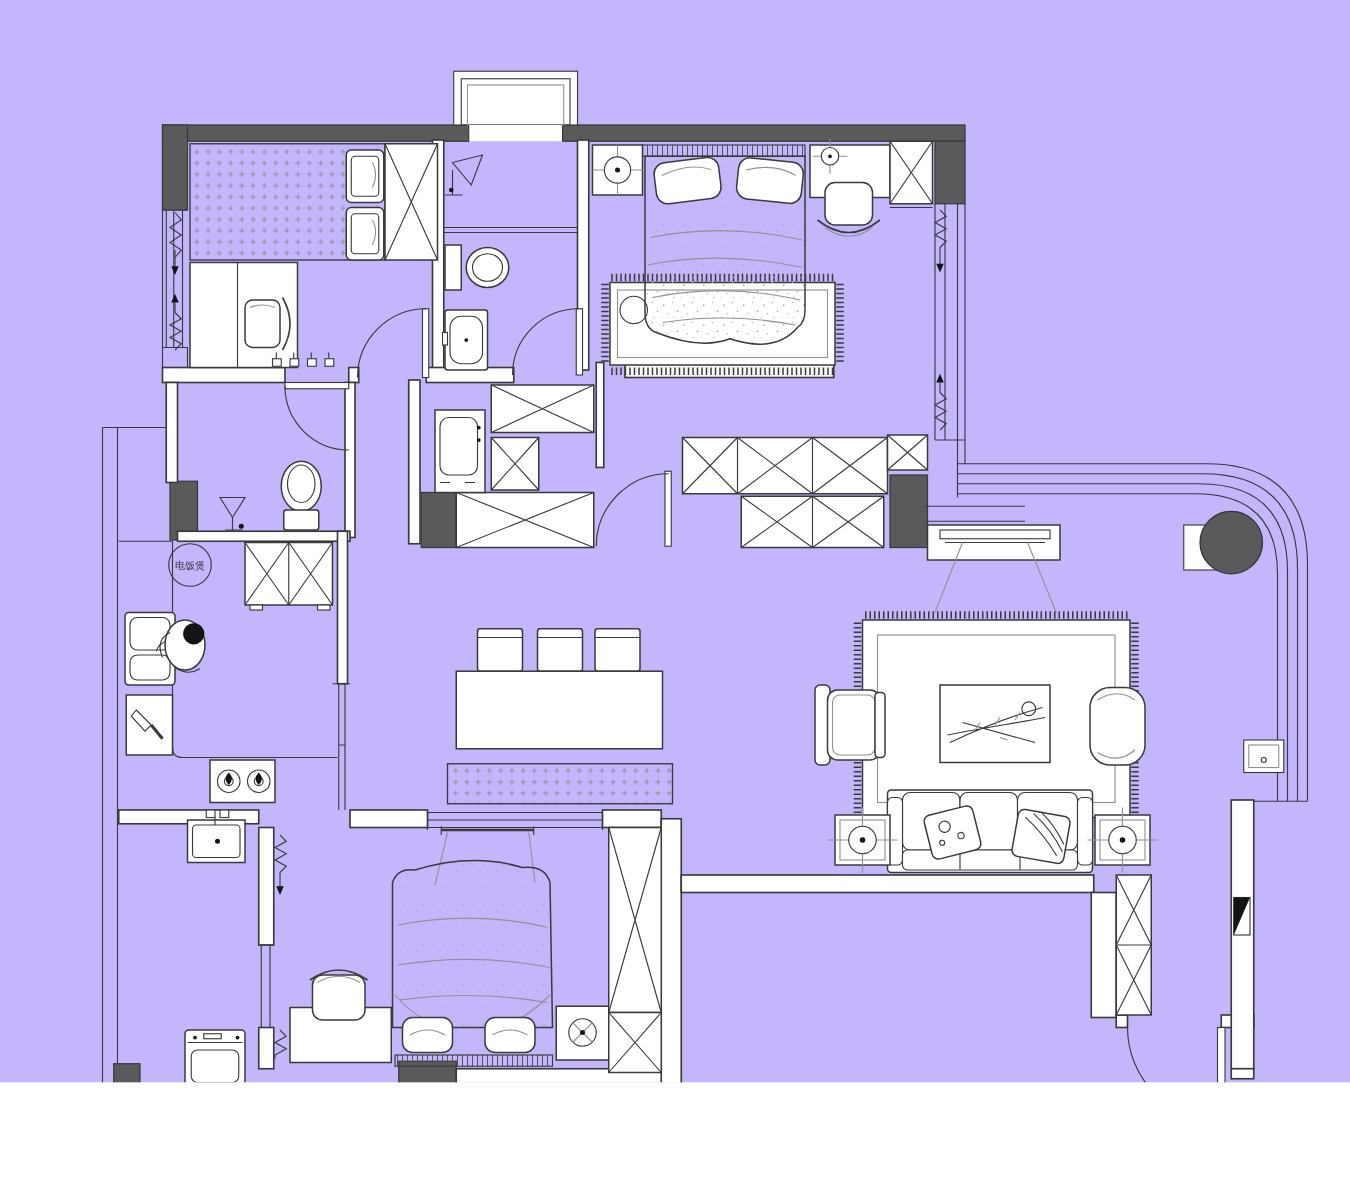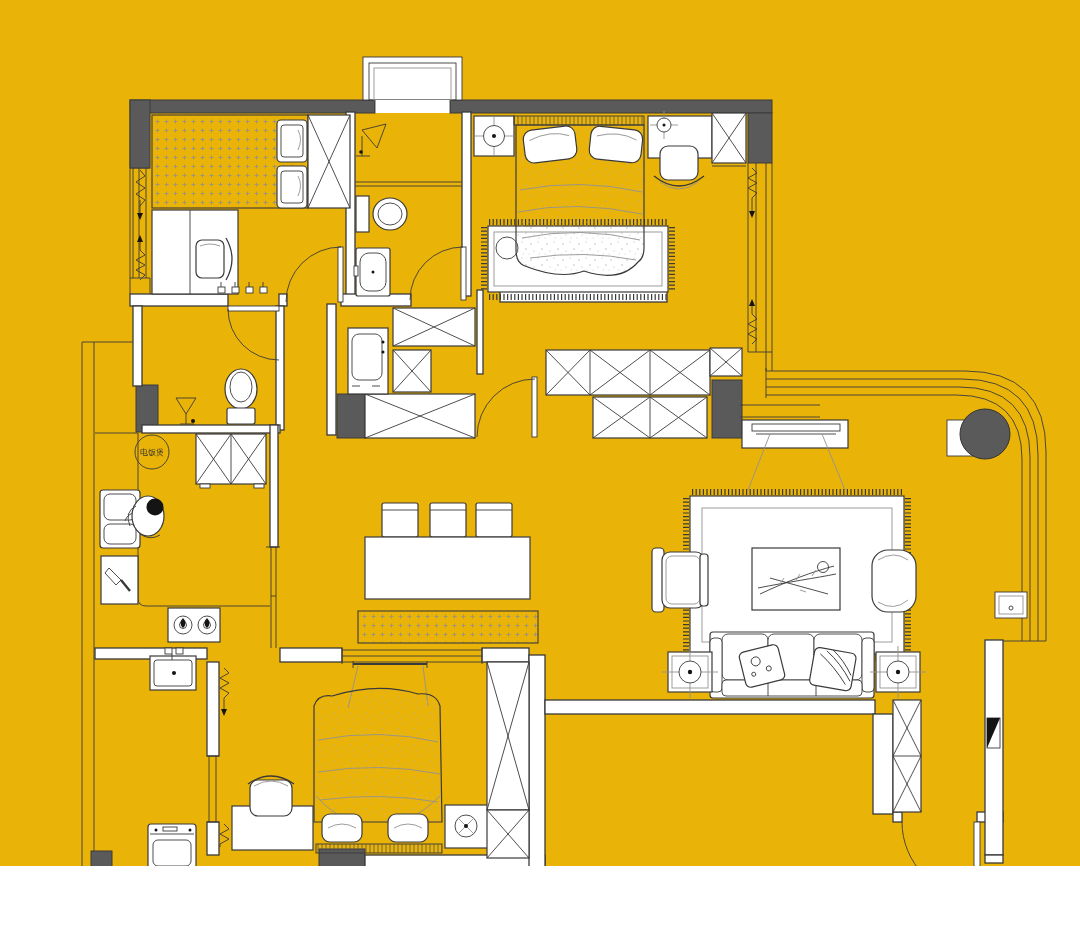--- a/index.html
+++ b/index.html
@@ -1,16 +1,16 @@
 <!DOCTYPE html>
 <html style="--wall-fill: #5a5a5a; --line: #3a3a3a; --light-line: #929292; --accent-black: #141414; --floor-gray: #c9c9c9;"><head>
 <meta charset="utf-8">
 <style>
   html,body{margin:0;padding:0;background:#fff;}
-  .plan-wrap{position:relative;width:1080px;height:866px;background:#eab308;overflow:hidden;
+  .plan-wrap{position:relative;width:1080px;height:866px;background:#c4b5fd;overflow:hidden;
              font-family:"DejaVu Sans",sans-serif;}
   svg{display:block}
   .w  {fill:#ffffff;stroke:var(--line,#3a3a3a);stroke-width:1.3;}
   .d  {fill:var(--wall-fill,#5a5a5a);stroke:var(--line,#3a3a3a);stroke-width:1;}
   .s  {fill:none;stroke:var(--line,#3a3a3a);stroke-width:1.3;}
   .s2 {fill:none;stroke:var(--line,#3a3a3a);stroke-width:0.9;}
   .f  {fill:#ffffff;stroke:var(--line,#3a3a3a);stroke-width:1.2;}
   .f2 {fill:#ffffff;stroke:var(--line,#3a3a3a);stroke-width:0.9;}
   .lt {fill:none;stroke:var(--light-line,#929292);stroke-width:0.9;}
   .blk{fill:var(--accent-black,#141414);stroke:none;}

